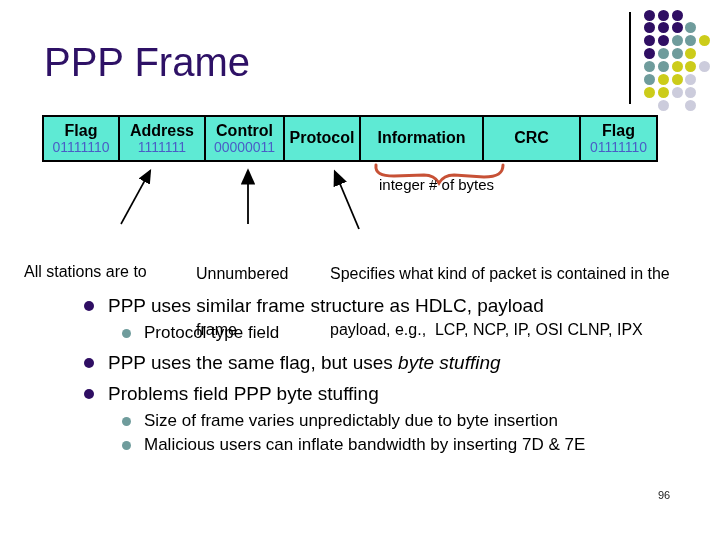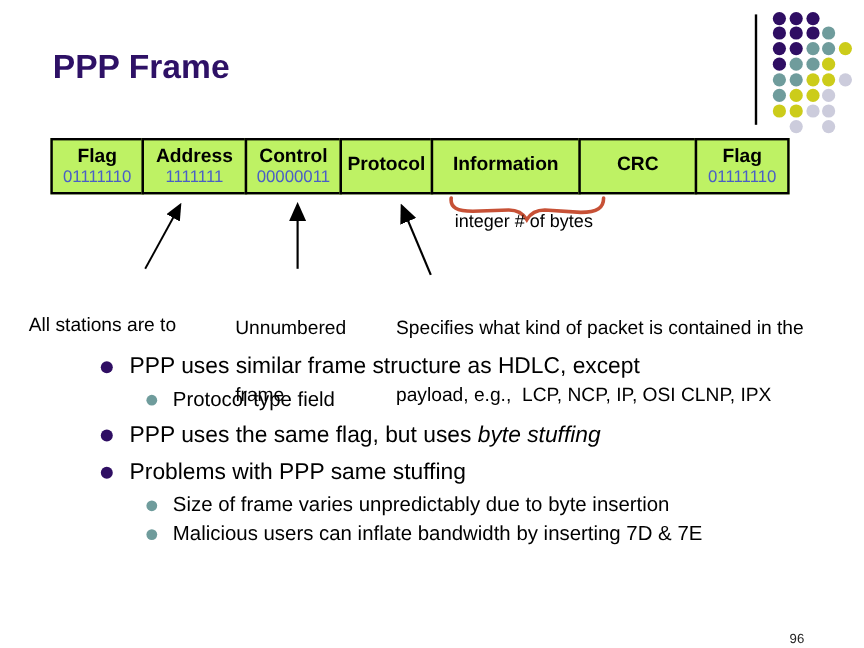--- a/index.html
+++ b/index.html
@@ -7,33 +7,33 @@
     width:720px;height:540px;position:relative;overflow:hidden;
     background:#ffffff;
     font-family:"Liberation Sans", sans-serif;
     color:#000;
   }
   .abs{position:absolute;}
 
   
   #title{
     left:44px;top:40px;
-    font-size:28px;font-weight:bold;letter-spacing:0px;
+    font-size:40px;font-weight:normal;letter-spacing:0px;
     color:#2e1166;
   }
 
   
   #divider-line{left:629px;top:12px;width:2px;height:92px;background:#000;}
   .dot{position:absolute;width:11px;height:11px;border-radius:50%;}
 
   
   #frame-row{left:42px;top:115px;display:flex;}
   .cell{
     box-sizing:border-box;border:2px solid #000;margin-left:-2px;
-    height:47px;background:#bef264;
+    height:47px;background:#5eead4;
     display:flex;flex-direction:column;align-items:center;justify-content:center;
     line-height:1.05;
   }
   .cell:first-child{margin-left:0;}
   .cell .lbl{font-weight:bold;font-size:16px;color:#000;}
   .cell .val{font-size:14px;color:#4a5ec6;letter-spacing:0px;white-space:nowrap;}
   .cell:nth-child(1){width:78px;}
   .cell:nth-child(2){width:88px;}
   .cell:nth-child(3){width:81px;}
   .cell:nth-child(4){width:78px;}
@@ -52,21 +52,21 @@
 
   
   #bullet-list{left:40px;top:288px;width:660px;}
   .bullet-item{display:flex;align-items:baseline;}
   .bullet-item .marker{border-radius:50%;flex:0 0 auto;align-self:center;}
   .bullet-item.l1{font-size:19px;line-height:27px;margin:4px 0 2px 0;padding-left:44px;}
   .bullet-item.l1 .marker{width:10px;height:10px;background:#2f0e63;margin-right:14px;}
   .bullet-item.l2{font-size:17px;line-height:24px;margin:0;padding-left:82px;}
   .bullet-item.l2 .marker{width:9px;height:9px;background:#6f9c9c;margin-right:13px;}
 
-  #page-number{left:658px;top:489px;font-size:11px;color:#222;margin-top:38px;}
+  #page-number{left:658px;top:489px;font-size:11px;color:#222;}
 </style>
 </head>
 <body>
 
 <div id="title" class="abs">PPP Frame</div>
 
 <div id="divider-line" class="abs"></div>
 <div id="dots" class="abs">
     <div class="dot" style="left: 644px; top: 9.5px; background: rgb(47, 14, 99);"></div>
     <div class="dot" style="left: 657.8px; top: 9.5px; background: rgb(47, 14, 99);"></div>
@@ -151,33 +151,33 @@
   <div>frame</div>
 </div>
 <div id="annot-protocol" class="abs annot">
   <div>Specifies what kind of packet is contained in the</div>
   <div>payload, e.g.,  LCP, NCP, IP, OSI CLNP, IPX</div>
 </div>
 
 <div id="bullet-list" class="abs">
     <div class="bullet-item l1">
       <span class="marker"></span>
-      <span><span>PPP uses similar frame structure as HDLC, except</span></span>
+      <span><span>PPP uses similar frame structure as HDLC, payload</span></span>
     </div>
     <div class="bullet-item l2">
       <span class="marker"></span>
       <span><span>Protocol type field</span></span>
     </div>
     <div class="bullet-item l1">
       <span class="marker"></span>
       <span><span>PPP uses the same flag, but uses </span><i>byte stuffing</i></span>
     </div>
     <div class="bullet-item l1">
       <span class="marker"></span>
-      <span><span>Problems with PPP same stuffing</span></span>
+      <span><span>Problems field PPP byte stuffing</span></span>
     </div>
     <div class="bullet-item l2">
       <span class="marker"></span>
       <span><span>Size of frame varies unpredictably due to byte insertion</span></span>
     </div>
     <div class="bullet-item l2">
       <span class="marker"></span>
       <span><span>Malicious users can inflate bandwidth by inserting 7D &amp; 7E</span></span>
     </div>
   </div>

